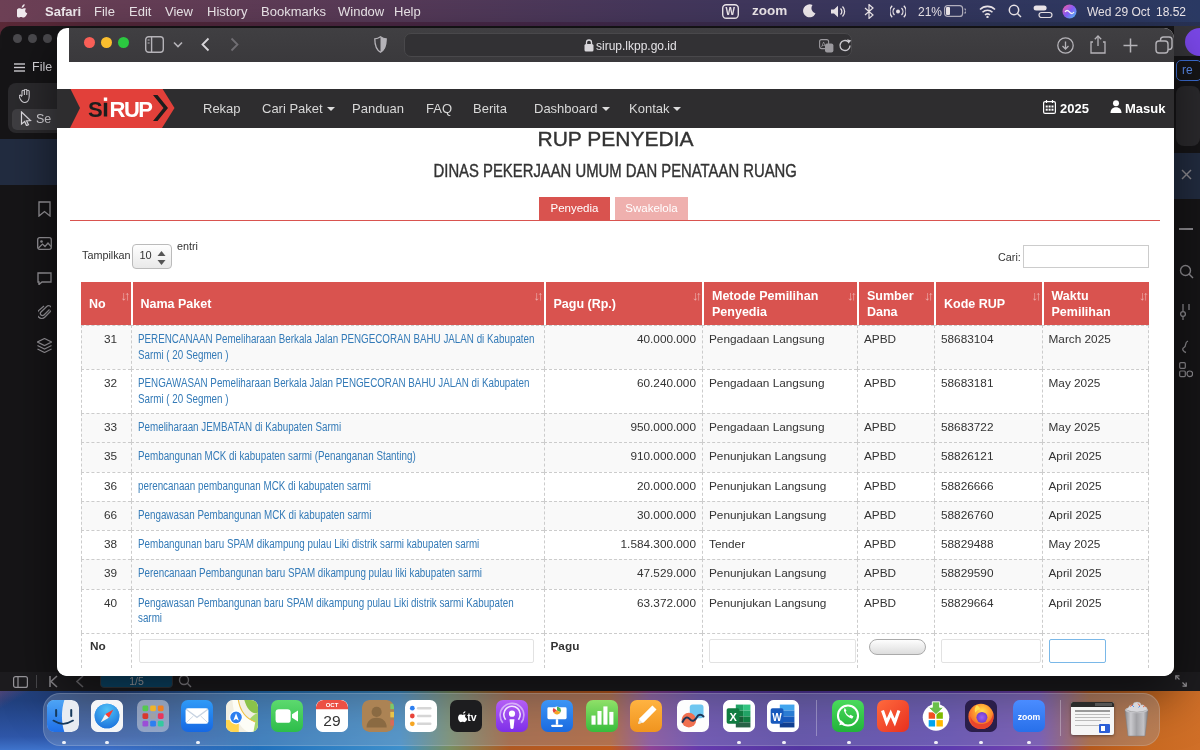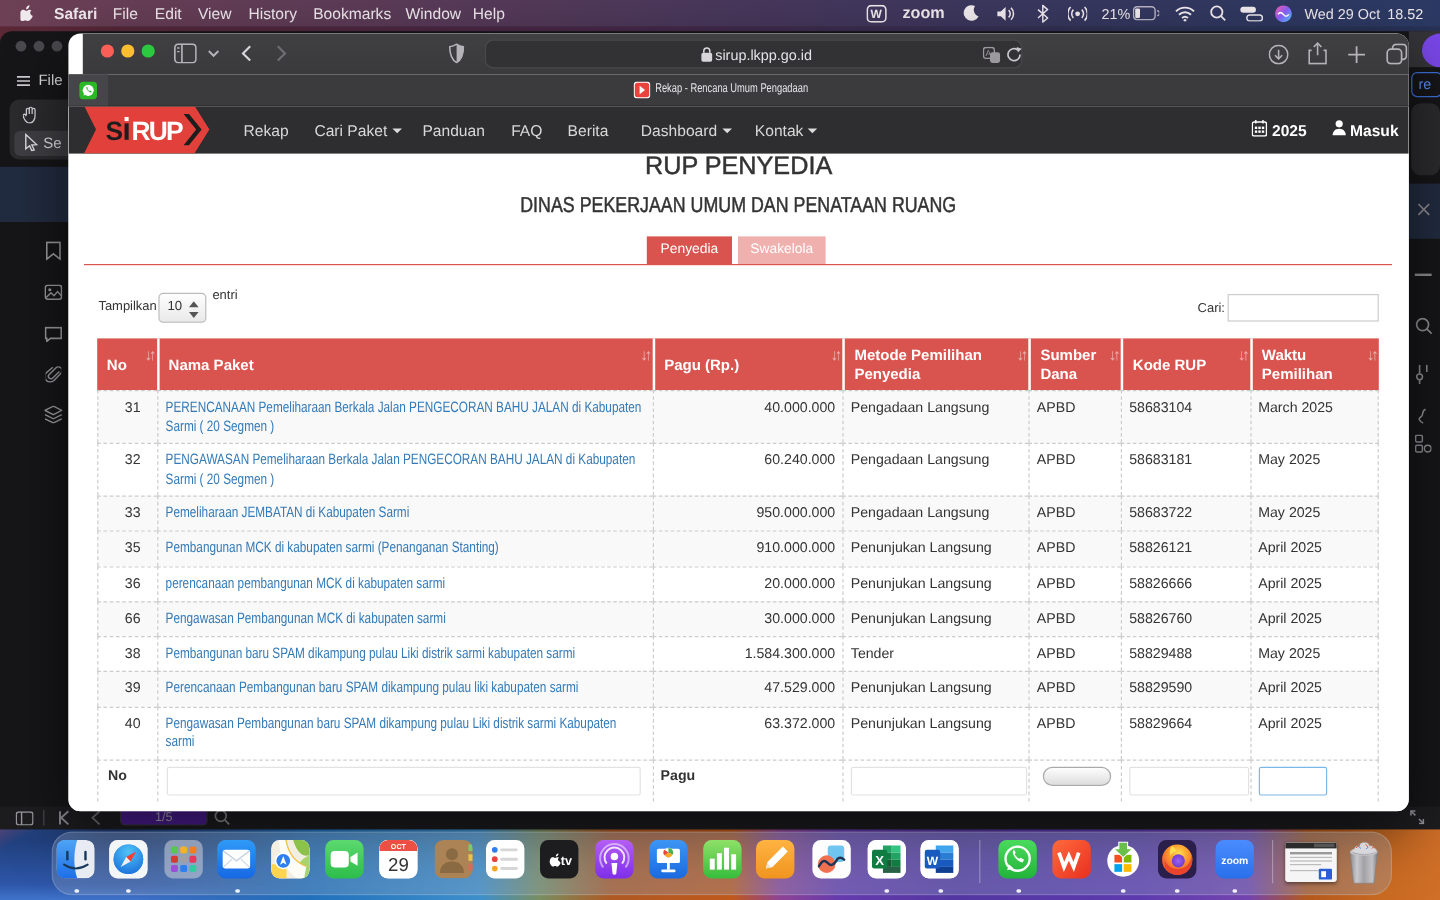--- a/index.html
+++ b/index.html
@@ -153,21 +153,21 @@
         <line x1="5" y1="0.6" x2="5" y2="11.4" stroke="#98969b" stroke-width="1.2"></line>
       </svg>
     <div style="position:absolute;left:36px;top:3px;width:1px;height:13px;background:#4a494d;"></div>
     <svg style="position:absolute;left:48px;top:3px;" width="12" height="13" viewBox="0 0 12 13">
         <polyline points="9,1 3,6.5 9,12" fill="none" stroke="#8e8c91" stroke-width="1.6"></polyline>
         <line x1="2" y1="1" x2="2" y2="12" stroke="#8e8c91" stroke-width="1.6"></line>
       </svg>
     <svg style="position:absolute;left:76px;top:3px;" width="9" height="13" viewBox="0 0 9 13">
         <polyline points="7,1 1,6.5 7,12" fill="none" stroke="#6e6c71" stroke-width="1.6"></polyline>
       </svg>
-    <div style="position:absolute;left:100px;top:1px;width:73px;height:15px;background:#4c1d95;border:1px solid #3a393d;border-radius:4px;color:#b0aeb3;font-size:10.5px;text-align:center;padding-top:1px;">1/5</div>
+    <div style="position:absolute;left:100px;top:1px;width:73px;height:15px;background:#0c4a6e;border:1px solid #3a393d;border-radius:4px;color:#b0aeb3;font-size:10.5px;text-align:center;padding-top:1px;">1/5</div>
     <svg style="position:absolute;left:178px;top:2px;" width="14" height="14" viewBox="0 0 14 14">
         <circle cx="6" cy="6" r="4.5" fill="none" stroke="#8e8c91" stroke-width="1.4"></circle>
         <line x1="9.3" y1="9.3" x2="13" y2="13" stroke="#8e8c91" stroke-width="1.4"></line>
       </svg>
     <svg style="position:absolute;left:1175px;top:3px;" width="12" height="12" viewBox="0 0 12 12">
         <polyline points="4.5,0.8 0.8,0.8 0.8,4.5" fill="none" stroke="#98969b" stroke-width="1.3"></polyline>
         <polyline points="7.5,11.2 11.2,11.2 11.2,7.5" fill="none" stroke="#98969b" stroke-width="1.3"></polyline>
         <line x1="1" y1="1" x2="4.5" y2="4.5" stroke="#98969b" stroke-width="1.3"></line>
         <line x1="11" y1="11" x2="7.5" y2="7.5" stroke="#98969b" stroke-width="1.3"></line>
       </svg>
@@ -294,36 +294,20 @@
           <polyline points="4.8,4.2 8,1 11.2,4.2" fill="none" stroke="#b5b3b8" stroke-width="1.3"></polyline>
         </svg>
       <svg class="tbtn" style="left:1054px;top:10px;" width="15" height="15" viewBox="0 0 15 15">
           <line x1="7.5" y1="0.5" x2="7.5" y2="14.5" stroke="#b5b3b8" stroke-width="1.5"></line>
           <line x1="0.5" y1="7.5" x2="14.5" y2="7.5" stroke="#b5b3b8" stroke-width="1.5"></line>
         </svg>
       <svg class="tbtn" style="left:1086px;top:8px;" width="18" height="18" viewBox="0 0 18 18">
           <rect x="1" y="5" width="12" height="12" rx="3" fill="none" stroke="#b5b3b8" stroke-width="1.4"></rect>
           <path d="M5.5 5 V4 a3 3 0 0 1 3 -3 H14 a3 3 0 0 1 3 3 V10.5 a3 3 0 0 1 -3 3 H13" fill="none" stroke="#b5b3b8" stroke-width="1.4"></path>
         </svg>
-    </div>
-    <div class="abs" id="tabbar">
-      <div style="position:absolute;left:0;top:0;width:33px;height:26px;background:#464549;"></div>
-
-      <svg style="position:absolute;left:9px;top:6px;" width="15" height="15" viewBox="0 0 15 15">
-          <rect width="15" height="15" rx="3.5" fill="#2bb826"></rect>
-          <circle cx="7.5" cy="7.3" r="4.6" fill="#fff"></circle>
-          <path d="M3.5 11.5 L4.2 9.2 L6 10.8 Z" fill="#fff"></path>
-          <path d="M5.8 5.2 c0.6 2 2 3.4 4 4 l0.6-1 -1.4-0.8 -0.6 0.4 c-0.8-0.5-1.3-1-1.6-1.7 l0.4-0.6 -0.7-1.4 Z" fill="#2bb826"></path>
-        </svg>
-      <svg style="position:absolute;left:471px;top:6px;" width="14" height="14" viewBox="0 0 14 14">
-          <rect width="14" height="14" rx="3" fill="#fff"></rect>
-          <rect x="1" y="1" width="12" height="12" rx="2.2" fill="#e8433d"></rect>
-          <path d="M5 3.5 L9.5 7 L5 10.5 Z" fill="#fff"></path>
-        </svg>
-      <div style="position:absolute;left:489px;top:6px;color:#e6e4e8;font-size:10.5px;transform:scaleX(0.74);transform-origin:0 0;white-space:nowrap;">Rekap - Rencana Umum Pengadaan</div>
     </div>
 
     <div class="abs" id="page">
       <div id="pnav">
         <span class="navitem" style="left:146px;">Rekap</span>
         <span class="navitem" style="left:205px;">Cari Paket<span class="caret"></span></span>
         <span class="navitem" style="left:295px;">Panduan</span>
         <span class="navitem" style="left:369px;">FAQ</span>
         <span class="navitem" style="left:416px;">Berita</span>
         <span class="navitem" style="left:477px;">Dashboard<span class="caret"></span></span>

